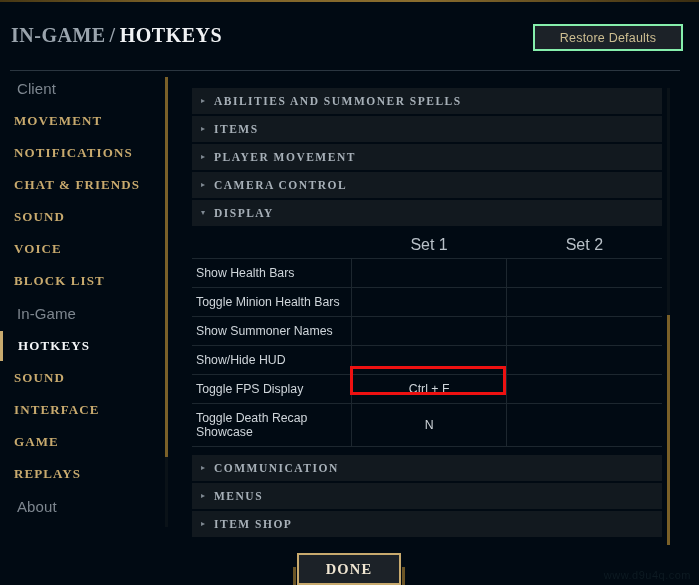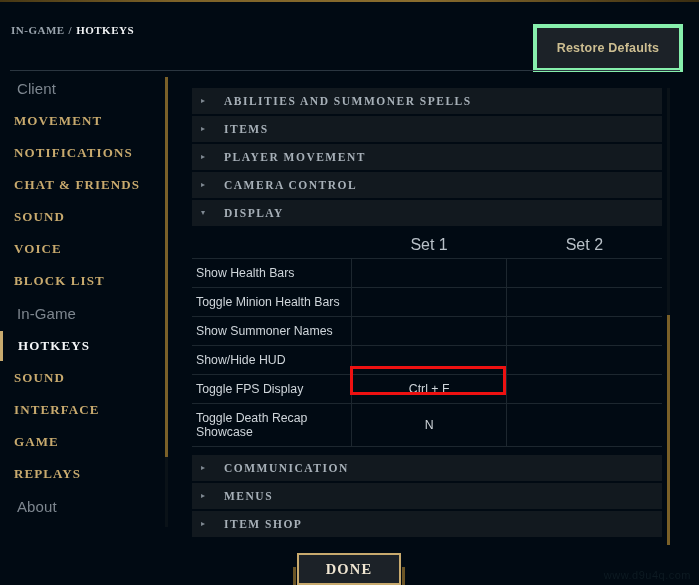--- a/index.html
+++ b/index.html
@@ -14,34 +14,33 @@
   
   .top-accent {
     position:absolute; top:0; left:0; width:699px; height:2px;
     background:linear-gradient(90deg,#463714 0%,#7d6228 25%,#8a6d2e 60%,#3a2d11 100%);
   }
 
   
   .header { position:absolute; top:2px; left:0; width:699px; height:66px; }
   .breadcrumb {
     position:absolute; left:11px; top:22px;
-    font-size:11px; letter-spacing:.5px; white-space:nowrap;
+    font-size:20px; letter-spacing:.5px; white-space:nowrap;
   }
   .crumb-parent { color:#9aa4ad; font-weight:bold; font-family:"Liberation Serif", serif; }
   .crumb-sep    { color:#9aa4ad; font-weight:bold; font-family:"Liberation Serif", serif; padding:0 4px; }
   .crumb-current{ color:#f0f2f4; font-weight:bold; font-family:"Liberation Serif", serif; }
 
   .restore-btn {
     position:absolute; right:16px; top:22px;
-    width:150px; height:48px;
-    background:#1c2228; border:4px solid #86efac;
+    width:150px; height:27px;
+    background:#1c2228; border:2px solid #86efac;
     color:#cdbe91; font-size:12.5px; letter-spacing:.2px;
     display:flex; align-items:center; justify-content:center;
     cursor:pointer;
-    font-weight:bold;
   }
   .header-divider {
     position:absolute; top:68px; left:10px; width:670px; height:1px;
     background:#2b3640;
   }
 
   
   .sidebar { position:absolute; left:0; top:72px; width:168px; height:513px; }
   .nav-group-label {
     color:#7d868f; font-size:15px; padding:8px 0 8px 17px;
@@ -83,21 +82,20 @@
     cursor:pointer;
   }
   .caret {
     width:22px; text-align:center;
     color:#7f8992; font-size:8px; line-height:1;
   }
   .section-title {
     color:#a7b0b8; font-size:11.5px; font-weight:bold;
     letter-spacing:1.5px;
     font-family:"Liberation Serif", serif;
-    margin-left:10px;
   }
 
   
   .hk-table { width:470px; border-collapse:collapse; margin:6px 0 8px 0; }
   .hk-table td, .hk-table th { border-bottom:1px solid #1d272f; }
   .hk-table th {
     font-weight:normal; color:#b9c1c8; font-size:16px;
     height:26px; border-bottom:1px solid #1d272f;
   }
   .hk-table th.blank { border-bottom:1px solid #1d272f; }

